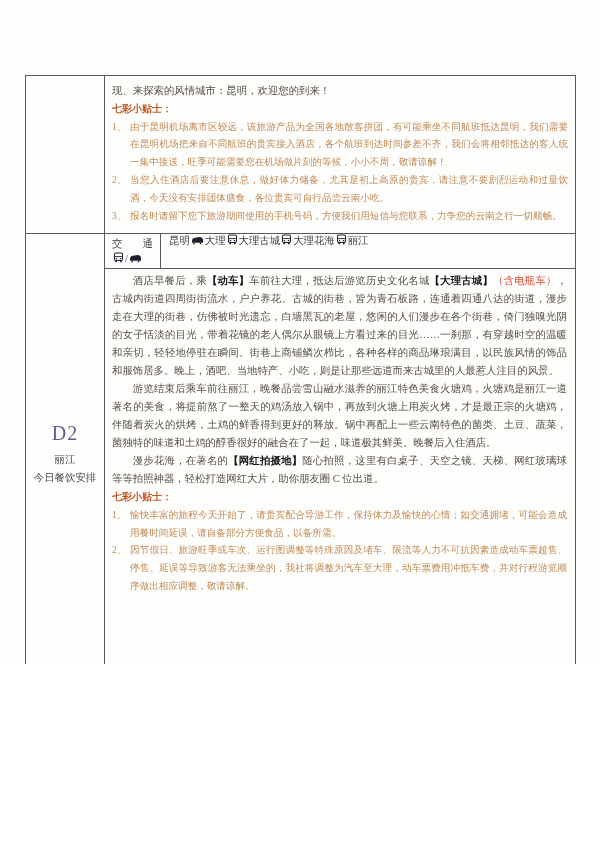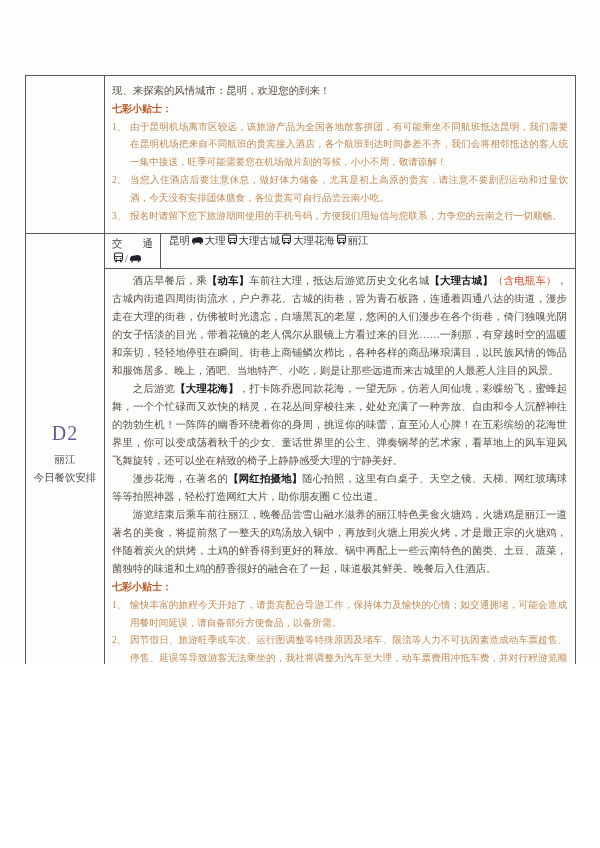--- a/index.html
+++ b/index.html
@@ -136,23 +136,22 @@
                   <rect x="3" y="6.6" width="1.6" height="1.4" fill="#20202e"></rect>
                   <rect x="7.4" y="6.6" width="1.6" height="1.4" fill="#20202e"></rect>
                   <rect x="2.6" y="9.6" width="1.8" height="1.6" fill="#20202e"></rect>
                   <rect x="7.6" y="9.6" width="1.8" height="1.6" fill="#20202e"></rect>
                 </svg></span>
               <span class="rtext">丽江</span>
             </div>
         </div>
         <div class="day-content">
           <p class="para"><span>酒店早餐后，乘</span><span class="run-bold">【动车】</span><span>车前往大理，抵达后游览历史文化名城</span><span class="run-bold">【大理古城】</span><span class="run-red">（含电瓶车）</span><span>，古城内街道四周街街流水，户户养花。古城的街巷，皆为青石板路，连通着四通八达的街道，漫步走在大理的街巷，仿佛被时光遗忘，白墙黑瓦的老屋，悠闲的人们漫步在各个街巷，倚门独嗅光阴的女子恬淡的目光，带着花镜的老人偶尔从眼镜上方看过来的目光……一刹那，有穿越时空的温暖和亲切，轻轻地停驻在瞬间。街巷上商铺鳞次栉比，各种各样的商品琳琅满目，以民族风情的饰品和服饰居多。晚上，酒吧、当地特产、小吃，则是让那些远道而来古城里的人最惹人注目的风景。</span></p>
-          <p class="para"><span>之后游览</span><span class="run-bold">【大理花海】</span><span>，打卡陈乔恩同款花海，一望无际，仿若人间仙境，彩蝶纷飞，蜜蜂起舞，一个个忙碌而又欢快的精灵，在花丛间穿梭往来，处处充满了一种奔放、自由和令人沉醉神往的勃勃生机！一阵阵的幽香环绕着你的身周，挑逗你的味蕾，直至沁人心脾！在五彩缤纷的花海世界里，你可以变成荡着秋千的少女、童话世界里的公主、弹奏钢琴的艺术家，看草地上的风车迎风飞舞旋转，还可以坐在精致的椅子上静静感受大理的宁静美好。</span></p>
+          <p class="para"><span>游览结束后乘车前往丽江，晚餐品尝雪山融水滋养的丽江特色美食火塘鸡，火塘鸡是丽江一道著名的美食，将提前熬了一整天的鸡汤放入锅中，再放到火塘上用炭火烤，才是最正宗的火塘鸡，伴随着炭火的烘烤，土鸡的鲜香得到更好的释放。锅中再配上一些云南特色的菌类、土豆、蔬菜，菌独特的味道和土鸡的醇香很好的融合在了一起，味道极其鲜美。晚餐后入住酒店。</span></p>
           <p class="para"><span>漫步花海，在著名的</span><span class="run-bold">【网红拍摄地】</span><span>随心拍照，这里有白桌子、天空之镜、天梯、网红玻璃球等等拍照神器，轻松打造网红大片，助你朋友圈 C 位出道。</span></p>
-          <p class="para"><span>游览结束后乘车前往丽江，晚餐品尝雪山融水滋养的丽江特色美食火塘鸡，火塘鸡是丽江一道著名的美食，将提前熬了一整天的鸡汤放入锅中，再放到火塘上用炭火烤，才是最正宗的火塘鸡，伴随着炭火的烘烤，土鸡的鲜香得到更好的释放。锅中再配上一些云南特色的菌类、土豆、蔬菜，菌独特的味道和土鸡的醇香很好的融合在了一起，味道极其鲜美。晚餐后入住酒店。</span></p>
           <div class="tips-heading">七彩小贴士：</div>
           <div class="tip">
             <span class="tip-num">1、</span>
             <span class="tip-text">愉快丰富的旅程今天开始了，请贵宾配合导游工作，保持体力及愉快的心情；如交通拥堵，可能会造成用餐时间延误，请自备部分方便食品，以备所需。</span>
           </div>
           <div class="tip">
             <span class="tip-num">2、</span>
             <span class="tip-text">因节假日、旅游旺季或车次、运行图调整等特殊原因及堵车、限流等人力不可抗因素造成动车票超售、停售、延误等导致游客无法乘坐的，我社将调整为汽车至大理，动车票费用冲抵车费，并对行程游览顺序做出相应调整，敬请谅解。</span>
           </div>
         </div>

